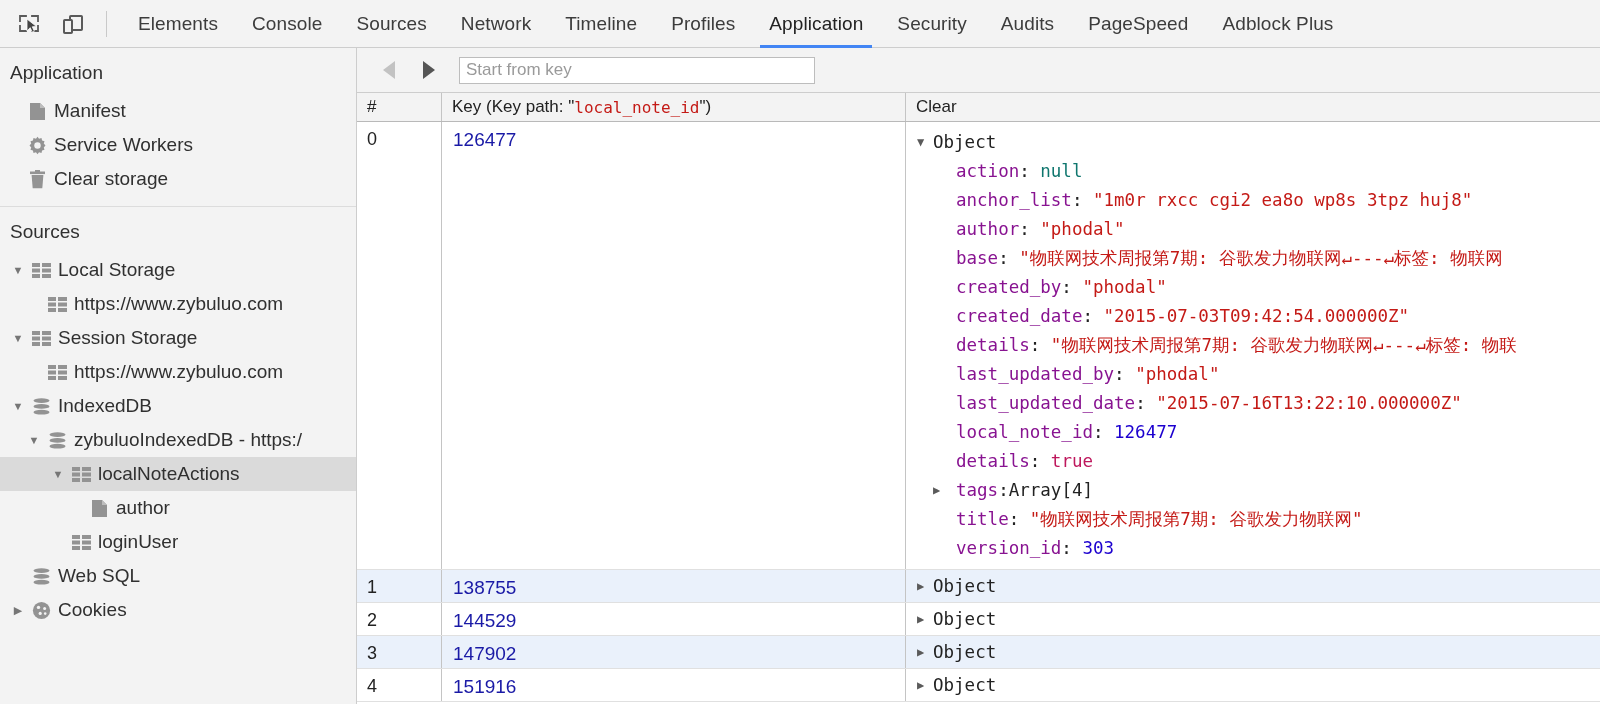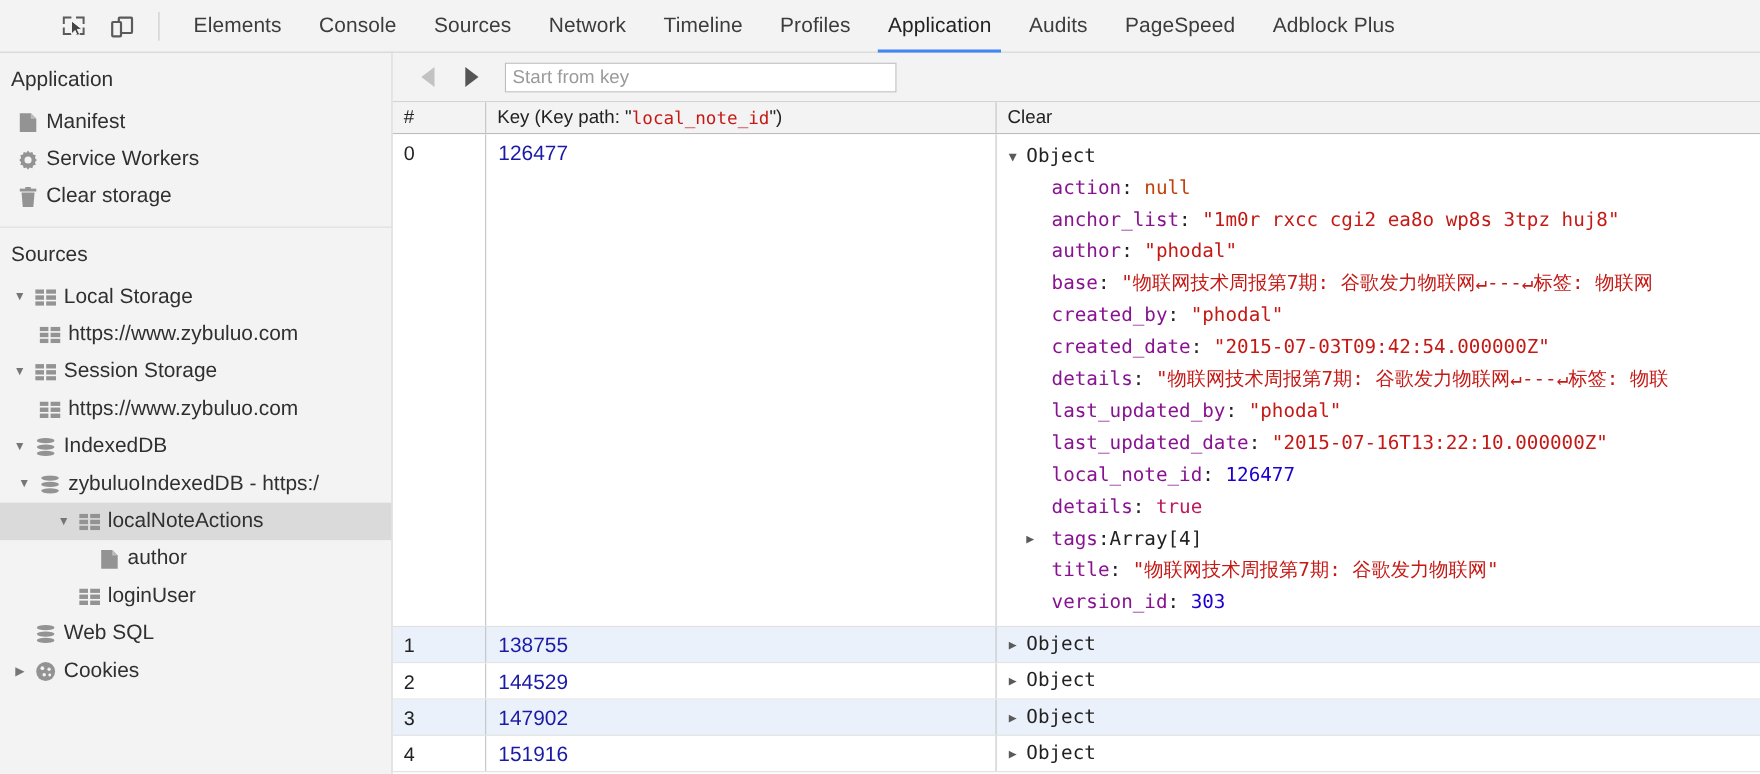--- a/index.html
+++ b/index.html
@@ -14,21 +14,20 @@
 
   
   #devtools-toolbar {
     height: 48px;
     width: 1600px;
     background: #f3f3f3;
     border-bottom: 1px solid #cdcdcd;
     display: flex;
     align-items: center;
     position: relative;
-    padding-left: 38px;
   }
   .tool-icon-btn {
     width: 34px; height: 34px;
     margin-left: 10px;
     display: flex; align-items: center; justify-content: center;
     cursor: pointer;
   }
   .tool-icon-btn:first-child { margin-left: 12px; }
   .toolbar-sep {
     width: 1px; height: 26px;
@@ -113,21 +112,21 @@
     flex: 0 0 26px;
     display: flex;
     align-items: center;
     justify-content: center;
     margin-right: 4px;
   }
   .tree-label { overflow: hidden; text-overflow: clip; }
 
   
   .ind-0 { padding-left: 8px; }
-  .ind-1 { padding-left: 12px; }
+  .ind-1 { padding-left: 24px; }
   .ind-2 { padding-left: 48px; }
   .ind-3 { padding-left: 66px; }
 
   
   #main-content {
     flex: 1 1 auto;
     height: 656px;
     background: #fff;
     display: flex;
     flex-direction: column;
@@ -252,21 +251,21 @@
   .prop-line.has-tri {
     padding-left: 16px;
     display: flex;
     align-items: center;
   }
   .prop-line.has-tri .tri { margin-right: 7px; }
   .pname  { color: #881391; }
   .pcolon { color: #222; }
   .pstr   { color: #c41a16; }
   .pnum   { color: #1c00cf; }
-  .pnull  { color: #c2410c; }
+  .pnull  { color: #0f766e; }
   .pbool  { color: #be185d; }
   .parr   { color: #222; }
 
   .row-obj-collapsed {
     font-family: "DejaVu Sans Mono", "Liberation Mono", monospace;
     font-size: 17.5px;
     color: #222;
     display: flex;
     align-items: center;
   }
@@ -294,20 +293,21 @@
   <div class="toolbar-sep"></div>
 
   <div id="tab-strip">
     <div class="tab">Elements</div>
     <div class="tab">Console</div>
     <div class="tab">Sources</div>
     <div class="tab">Network</div>
     <div class="tab">Timeline</div>
     <div class="tab">Profiles</div>
     <div class="tab active">Application</div>
+    <div class="tab">Security</div>
     <div class="tab">Audits</div>
     <div class="tab">PageSpeed</div>
     <div class="tab">Adblock Plus</div>
   </div>
 </div>
 
 <div id="panel-body">
 
   <div id="sidebar">
 

